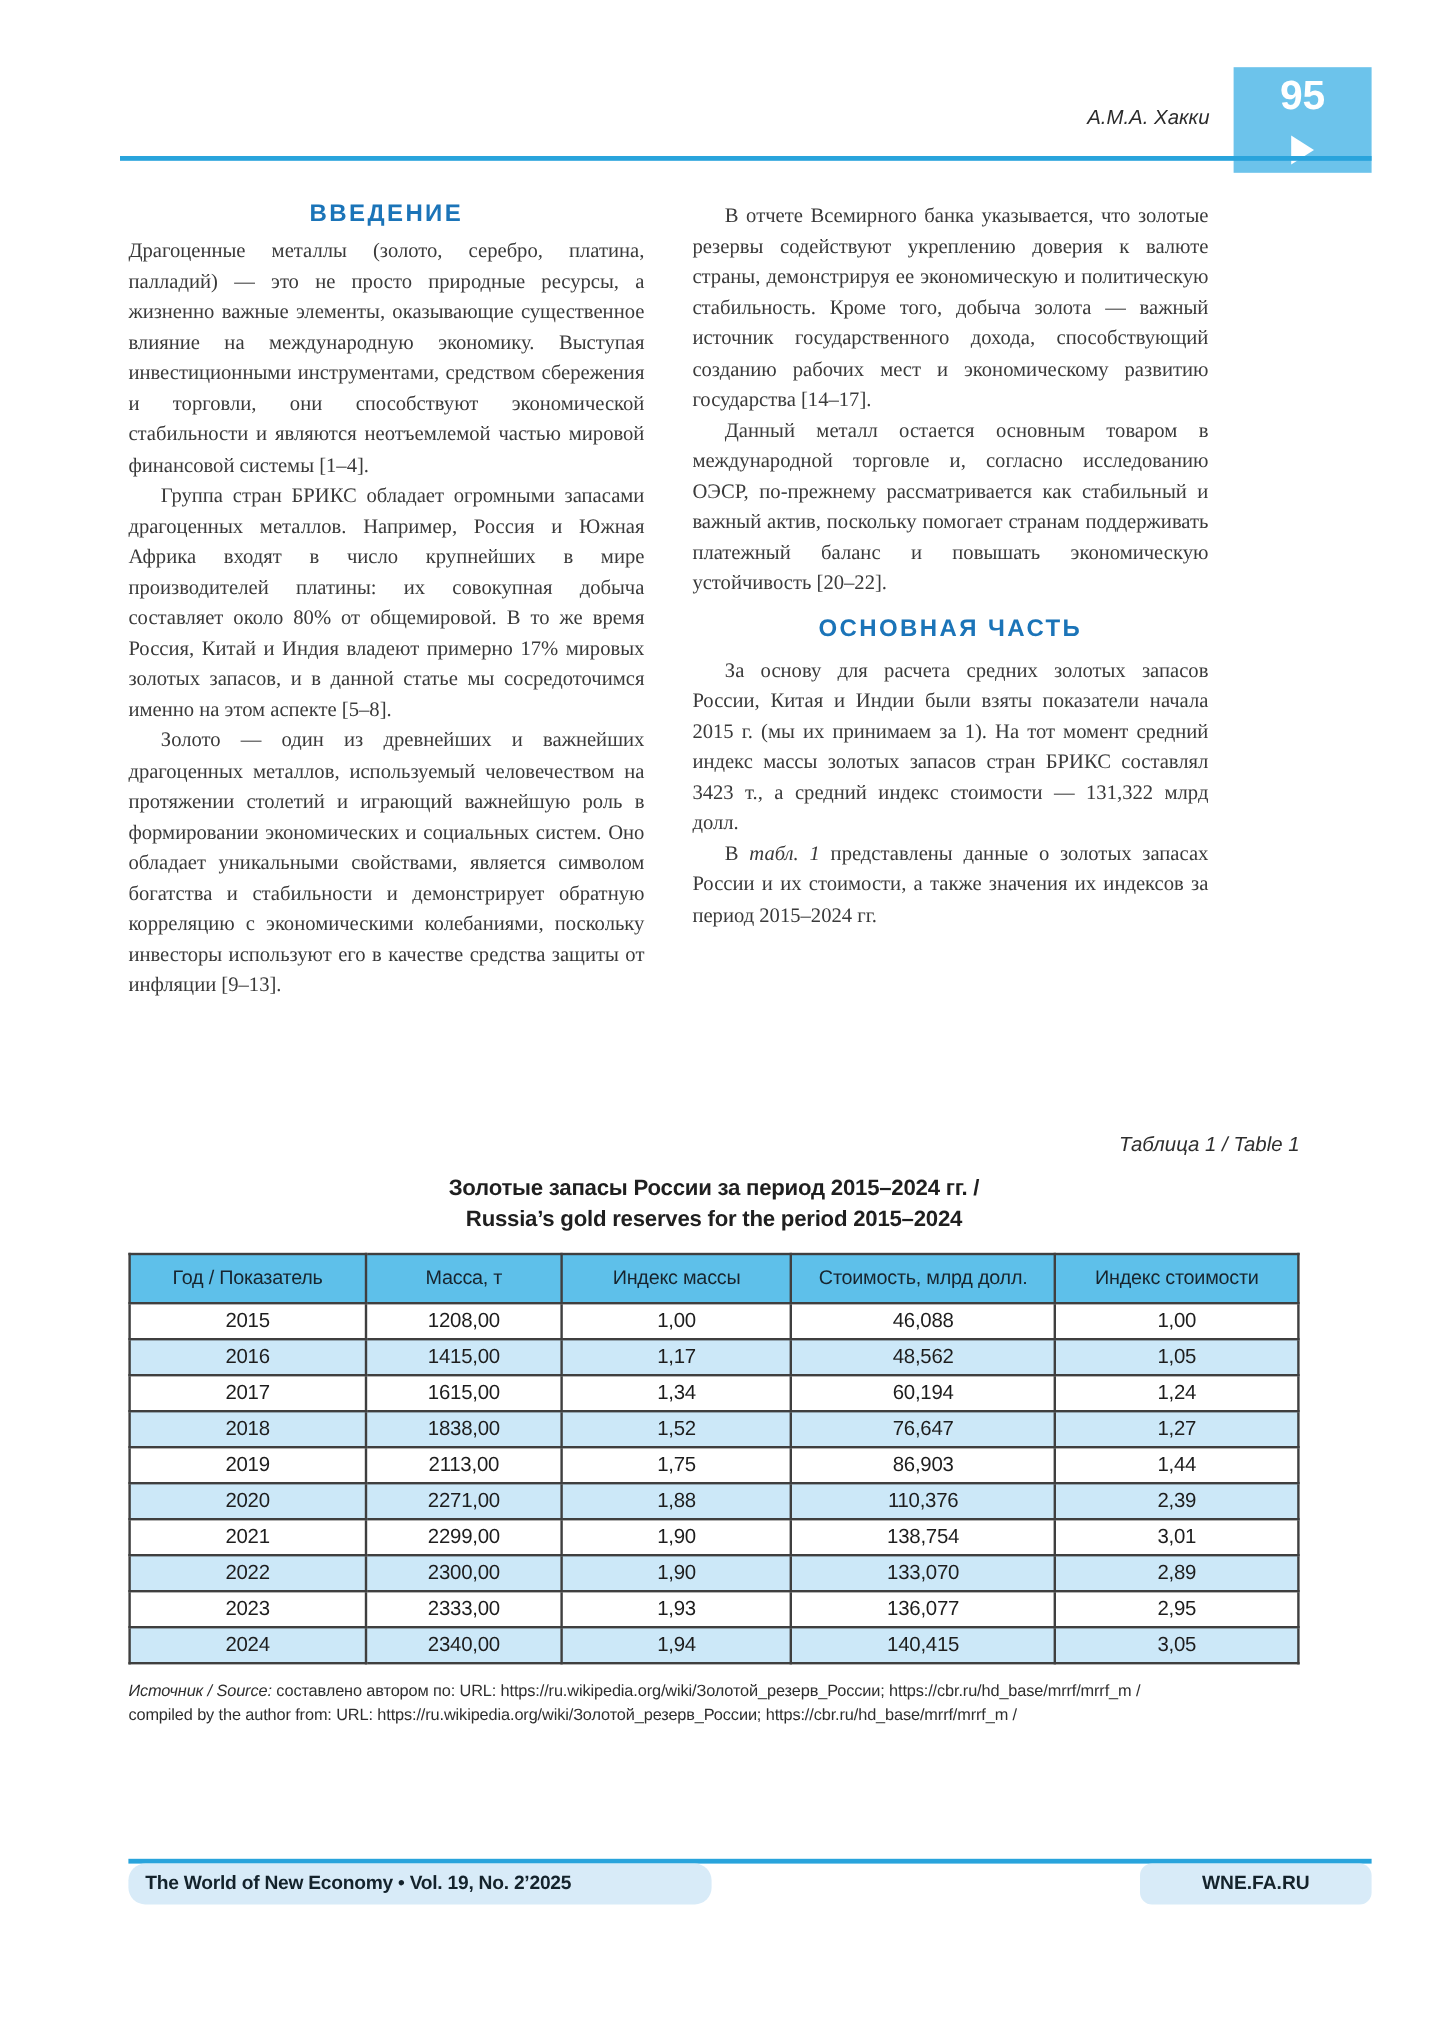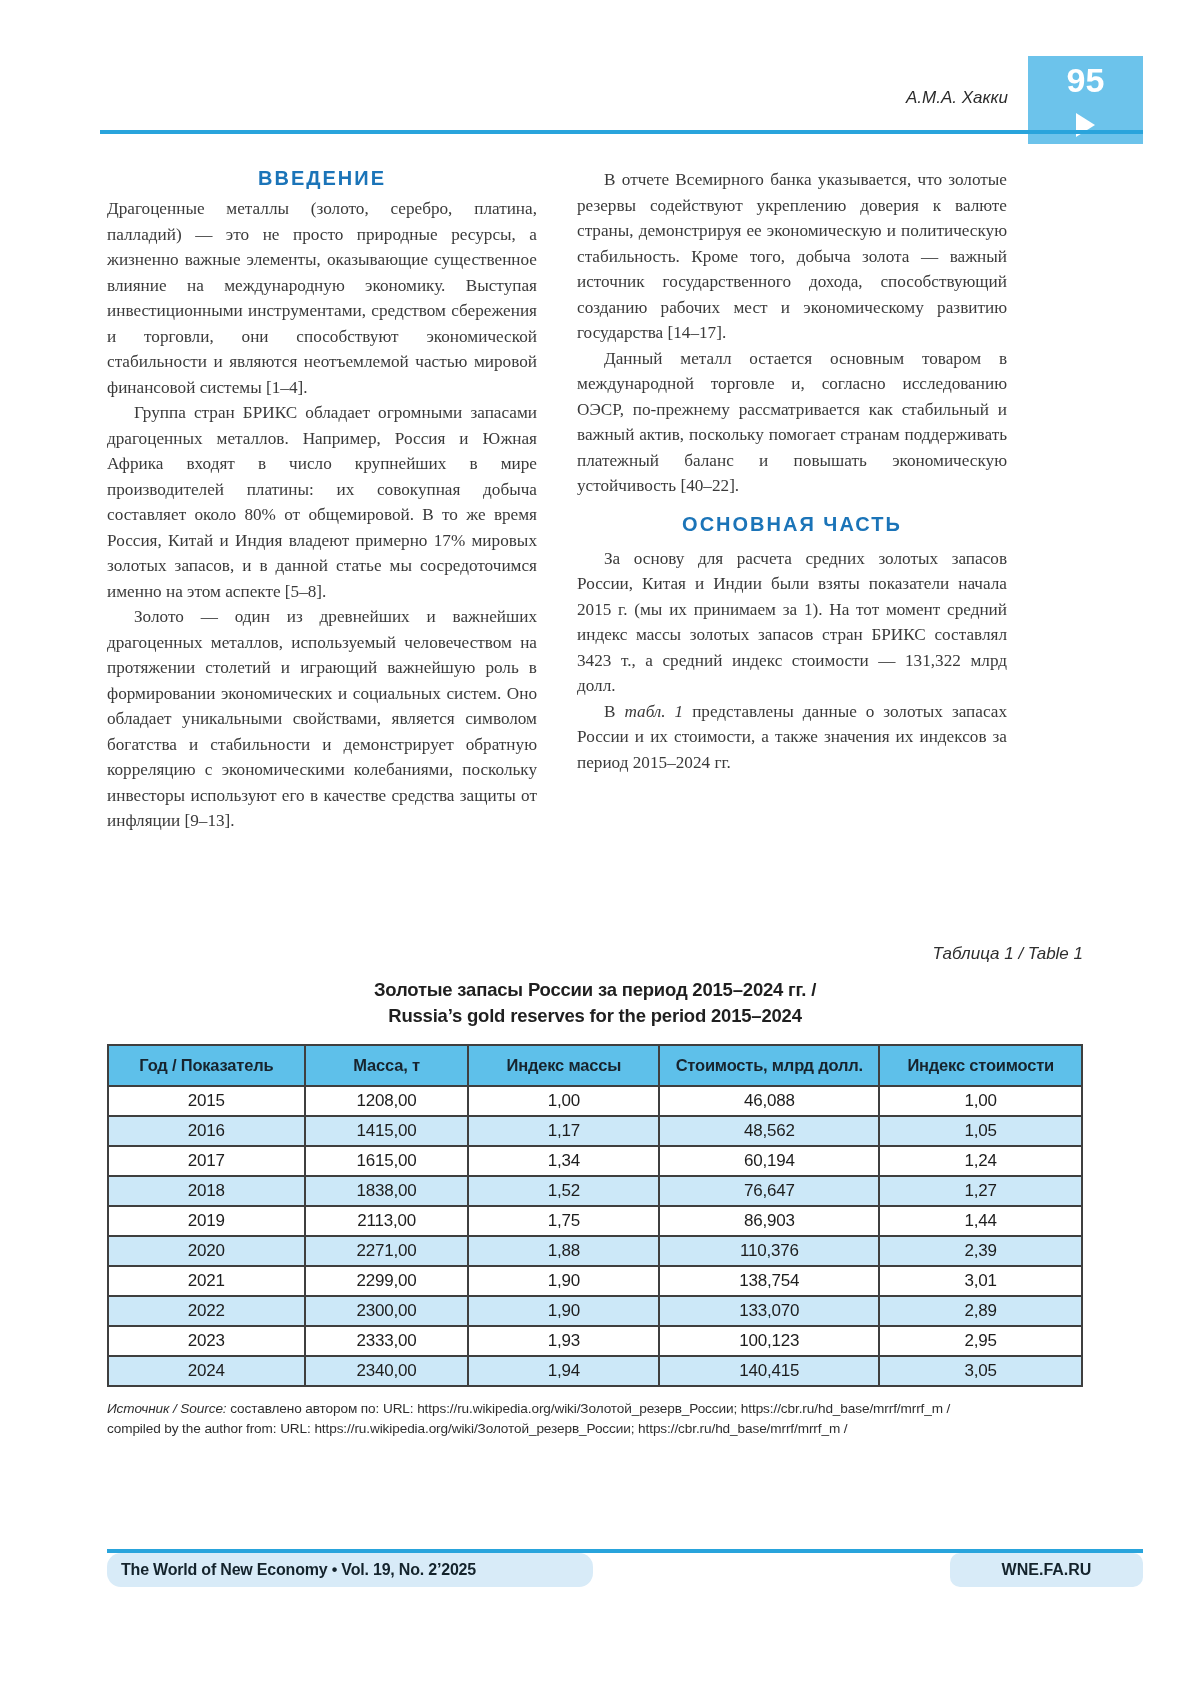--- a/index.html
+++ b/index.html
@@ -56,21 +56,21 @@
   .table-title {
     text-align:center; font-weight:bold; font-size:18.5px; color:#1f1f1f;
     line-height:26px; letter-spacing:-0.2px;
   }
   table.data {
     width:100%; border-collapse:collapse; margin-top:15px;
     table-layout:fixed;
   }
   table.data th {
     background:#5ec0ea; border:2px solid #3f3f3f;
-    font-size:16.5px; font-weight:bold; color:#17242e;
+    font-size:16.5px; font-weight:normal; color:#17242e;
     padding:10px 4px; letter-spacing:-0.2px;
   }
   table.data td {
     border:2px solid #3f3f3f; text-align:center;
     font-size:17px; color:#1d1d1d; padding:4px 4px; letter-spacing:-0.2px;
   }
   table.data tr.alt td { background:#cce8f8; }
   .source-note {
     margin-top:12px; font-size:13.6px; line-height:19.5px; color:#2e2e2e;
     letter-spacing:-0.1px;
@@ -109,21 +109,21 @@
       <h2 class="sect-heading">ВВЕДЕНИЕ</h2>
       <div>
           <p><span>Драгоценные металлы (золото, серебро, платина, палладий) — это не просто природные ресурсы, а жизненно важные элементы, оказывающие существенное влияние на международную экономику. Выступая инвестиционными инструментами, средством сбережения и торговли, они способствуют экономической стабильности и являются неотъемлемой частью мировой финансовой системы [1–4].</span></p>
           <p class="indent"><span>Группа стран БРИКС обладает огромными запасами драгоценных металлов. Например, Россия и Южная Африка входят в число крупнейших в мире производителей платины: их совокупная добыча составляет около 80% от общемировой. В то же время Россия, Китай и Индия владеют примерно 17% мировых золотых запасов, и в данной статье мы сосредоточимся именно на этом аспекте [5–8].</span></p>
           <p class="indent"><span>Золото — один из древнейших и важнейших драгоценных металлов, используемый человечеством на протяжении столетий и играющий важнейшую роль в формировании экономических и социальных систем. Оно обладает уникальными свойствами, является символом богатства и стабильности и демонстрирует обратную корреляцию с экономическими колебаниями, поскольку инвесторы используют его в качестве средства защиты от инфляции [9–13].</span></p>
         </div>
     </div>
     <div class="col">
       <div>
           <p class="indent"><span>В отчете Всемирного банка указывается, что золотые резервы содействуют укреплению доверия к валюте страны, демонстрируя ее экономическую и политическую стабильность. Кроме того, добыча золота — важный источник государственного дохода, способствующий созданию рабочих мест и экономическому развитию государства [14–17].</span></p>
-          <p class="indent"><span>Данный металл остается основным товаром в международной торговле и, согласно исследованию ОЭСР, по-прежнему рассматривается как стабильный и важный актив, поскольку помогает странам поддерживать платежный баланс и повышать экономическую устойчивость [40–22].</span></p>
+          <p class="indent"><span>Данный металл остается основным товаром в международной торговле и, согласно исследованию ОЭСР, по-прежнему рассматривается как стабильный и важный актив, поскольку помогает странам поддерживать платежный баланс и повышать экономическую устойчивость [20–22].</span></p>
         </div>
       <h2 class="sect-heading mid">ОСНОВНАЯ ЧАСТЬ</h2>
       <div>
           <p class="indent"><span>За основу для расчета средних золотых запасов России, Китая и Индии были взяты показатели начала 2015 г. (мы их принимаем за 1). На тот момент средний индекс массы золотых запасов стран БРИКС составлял 3423 т., а средний индекс стоимости — 131,322 млрд долл.</span></p>
           <p class="indent"><span>В </span><span class="it">табл. 1</span><span> представлены данные о золотых запасах России и их стоимости, а также значения их индексов за период 2015–2024 гг.</span></p>
         </div>
     </div>
   </div>
 
   <div class="table-block">
@@ -202,21 +202,21 @@
             <td>2022</td>
             <td>2300,00</td>
             <td>1,90</td>
             <td>133,070</td>
             <td>2,89</td>
           </tr>
           <tr>
             <td>2023</td>
             <td>2333,00</td>
             <td>1,93</td>
-            <td>100,123</td>
+            <td>136,077</td>
             <td>2,95</td>
           </tr>
           <tr class="alt">
             <td>2024</td>
             <td>2340,00</td>
             <td>1,94</td>
             <td>140,415</td>
             <td>3,05</td>
           </tr>
         </tbody>

